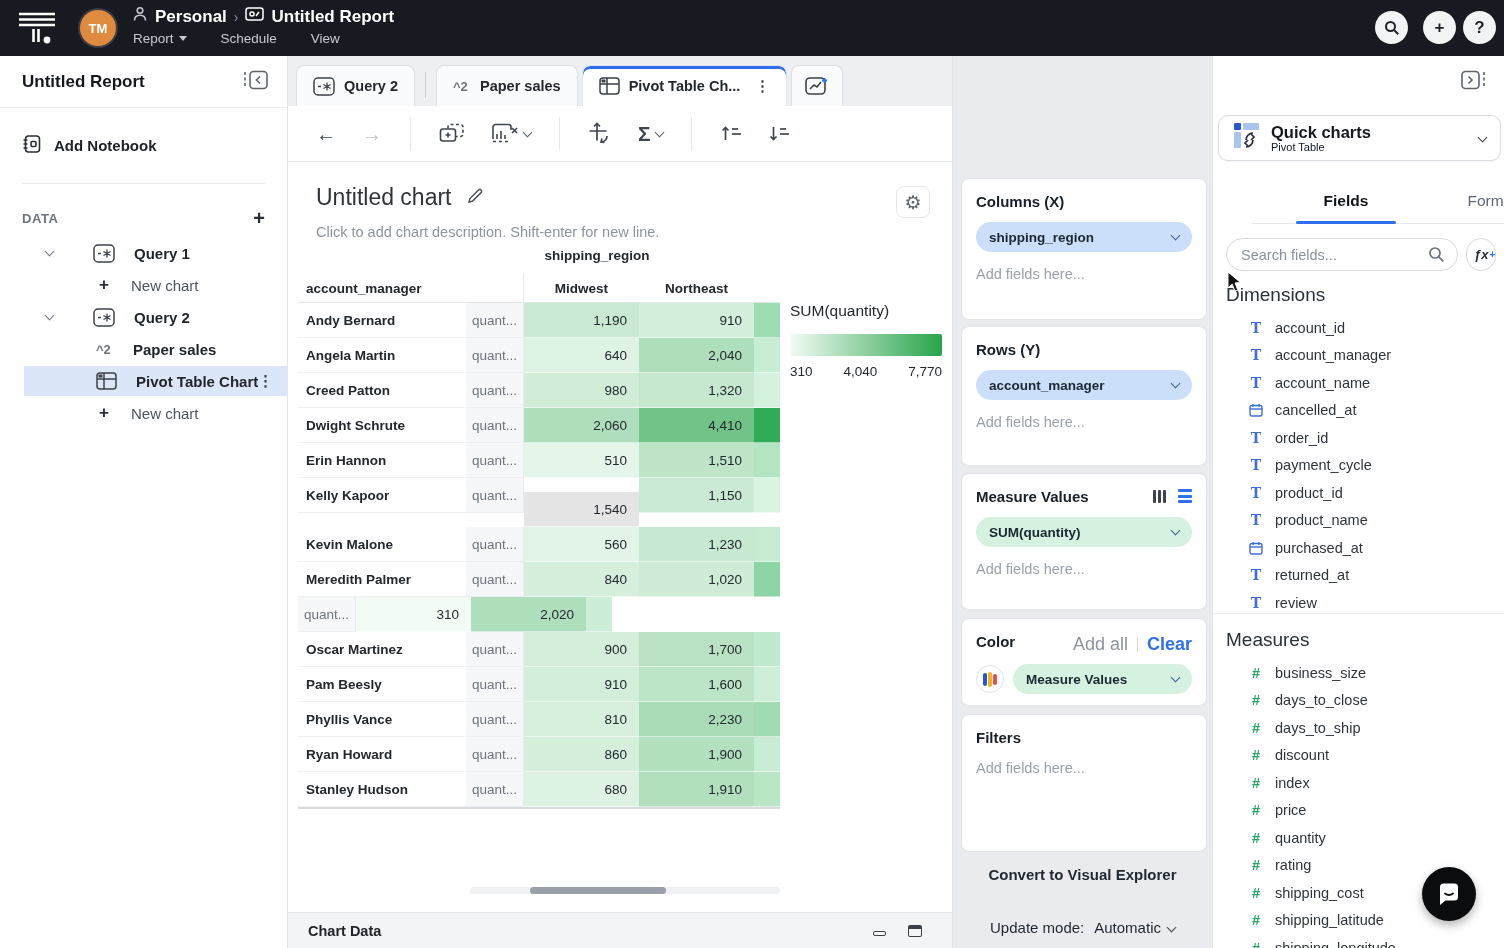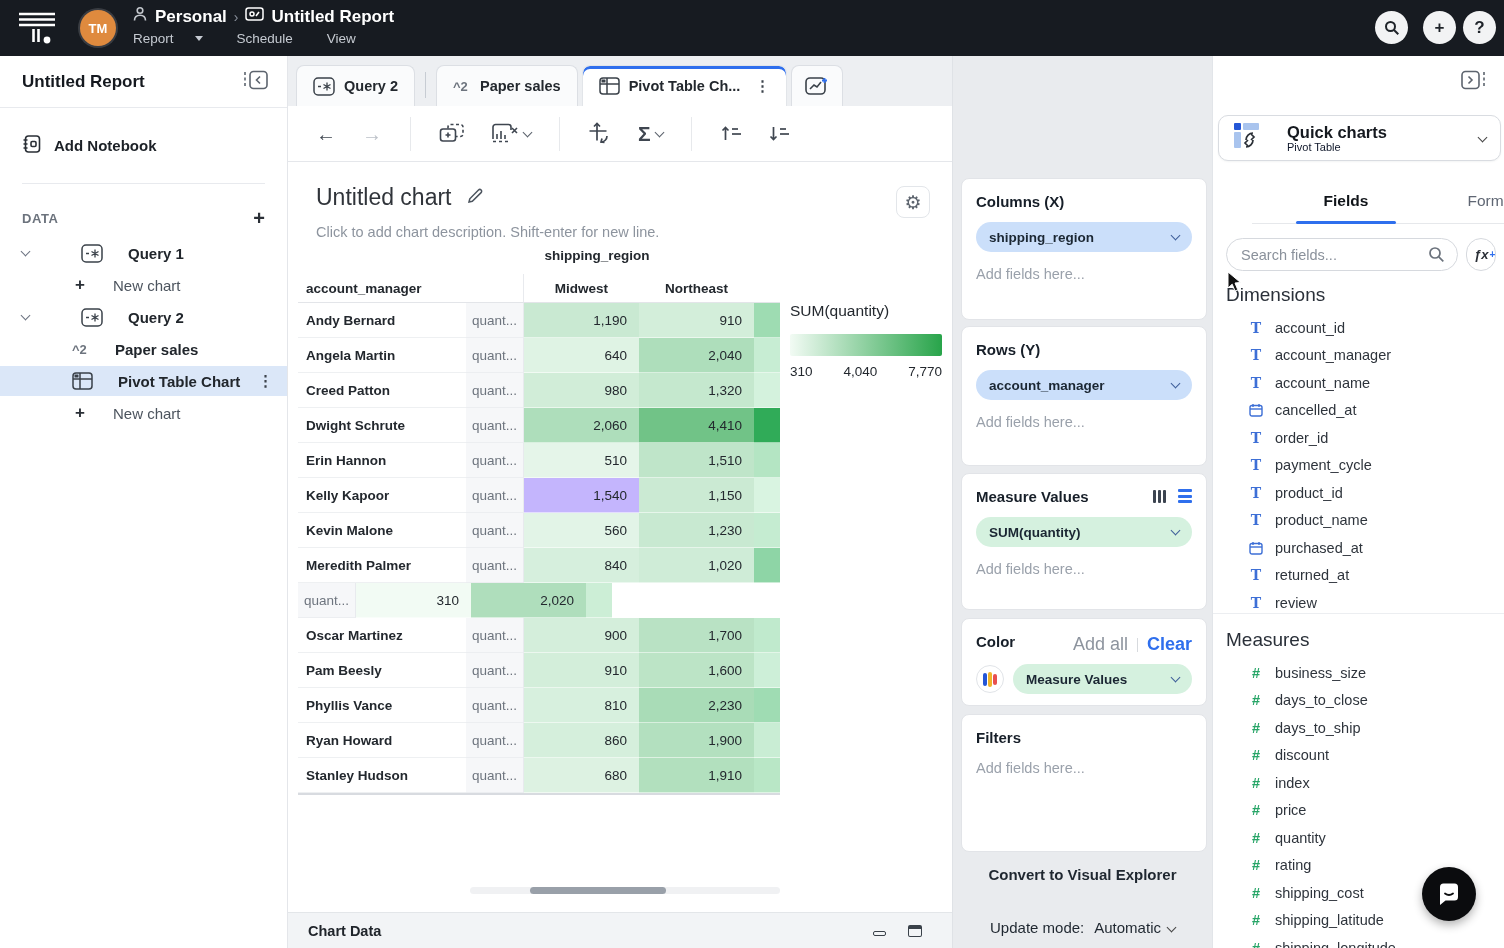--- a/index.html
+++ b/index.html
@@ -9,35 +9,35 @@
   
   #topbar { position:absolute; left:0; top:0; width:1504px; height:56px; background:#171b21; color:#fff; }
   .logo { position:absolute; left:18px; top:11px; }
   .avatar { position:absolute; left:80px; top:10px; width:36px; height:36px; border-radius:50%;
     background:#df8a3e; color:#fff; font-size:13px; font-weight:700; display:flex; align-items:center; justify-content:center;
     box-shadow:0 0 0 2px rgba(255,255,255,.15); }
   .crumbrow { position:absolute; left:132px; top:6px; display:flex; align-items:center; gap:7px;
     font-size:17px; font-weight:700; color:#fff; }
   .crumb-sep { color:#8a919c; font-weight:400; font-size:14px; }
   .menurow { position:absolute; left:133px; top:31px; display:flex; gap:34px; font-size:13.5px; color:#c6cbd2; }
-  .menurow .mitem { cursor:default; display:flex; align-items:center; gap:21px;text-align:right; }
+  .menurow .mitem { cursor:default; display:flex; align-items:center; gap:5px;text-align:right; }
   .caret-dn { width:0;height:0;border-left:4px solid transparent;border-right:4px solid transparent;border-top:5px solid #c6cbd2; }
   .topcircle { position:absolute; top:11px; width:33px; height:33px; border-radius:50%; background:#f2f3f4;
     color:#1e2329; display:flex; align-items:center; justify-content:center; font-weight:700; font-size:17px; }
 
   
   #sidebar { position:absolute; left:0; top:56px; width:288px; height:892px; background:#fff; border-right:1px solid #e4e6ea; }
   .sb-head { height:52px; border-bottom:1px solid #e8eaee; display:flex; align-items:center; justify-content:space-between; padding:0 18px 0 22px; }
   .sb-title { font-size:17px; font-weight:700; color:#15191f; }
   .sb-addnb { display:flex; align-items:center; gap:12px; padding:26px 0 0 22px; font-size:15px; font-weight:700; color:#1c2127; }
   .sb-divider { height:1px; background:#e8eaee; margin:26px 22px 0 22px; }
   .sb-data-head { display:flex; align-items:center; justify-content:space-between; padding:24px 22px 10px 22px; }
   .sb-data-label { font-size:13px; font-weight:700; letter-spacing:.6px; color:#6c737d; }
   .sb-plus { font-size:20px; font-weight:700; color:#2a2f36; line-height:1; }
-  .tree-item { height:30px; display:flex; align-items:center; gap:25px; padding-left:22px; font-size:15px; color:#21262c; position:relative; }
+  .tree-item { height:30px; display:flex; align-items:center; gap:19px; padding-left:22px; font-size:15px; color:#21262c; position:relative;margin-left:24px; }
   .tree-item.lvl1 { padding-left:72px; }
   .tree-item .tlabel { font-weight:600; }
   .tree-item.dim .tlabel { font-weight:500; color:#4c545e; }
   .tree-item.selected { background:#dbe7f8; }
   .tree-kebab { position:absolute; right:14px; color:#3c434c; font-size:15px; letter-spacing:0; font-weight:700; }
   .chev-sm { width:7px; height:7px; border-right:1.7px solid #6b7280; border-bottom:1.7px solid #6b7280; transform:rotate(45deg); margin-top:-4px; }
   .plus-sm { font-size:17px; font-weight:700; color:#2a2f36; width:16px; text-align:center; }
   .icon-sup2 { color:#6d747e; font-size:13px; font-weight:700; width:18px; }
 
   
@@ -115,21 +115,21 @@
   .color-row .pill { flex:1; margin-top:0; }
   .convert-btn { position:absolute; left:0; width:100%; text-align:center; font-size:15px; font-weight:600; color:#1f2730; }
   .update-row { position:absolute; left:0; width:100%; text-align:center; font-size:15px; color:#1f2730; }
   .update-row b { font-weight:500; margin-left:10px; }
   .chev-u { display:inline-block; width:7px;height:7px;border-right:1.8px solid #444;border-bottom:1.8px solid #444;transform:rotate(45deg);margin-left:7px; margin-bottom:2px;}
 
   
   #fields { position:absolute; left:1212px; top:56px; width:292px; height:892px; background:#fff; border-left:1px solid #e2e5e9; }
   .fp-collapse { position:absolute; right:18px; top:14px; }
   .qc-card { position:absolute; left:5px; top:59px; width:283px; height:46px; background:#fff; border:1px solid #d9dce1;
-    border-radius:10px; display:flex; align-items:center; padding:0 14px; gap:24px; box-shadow:0 1px 2px rgba(20,30,40,.05); }
+    border-radius:10px; display:flex; align-items:center; padding:0 14px; gap:8px; box-shadow:0 1px 2px rgba(20,30,40,.05); }
   .qc-text { flex:1; }
   .qc-title { font-size:16.5px; font-weight:700; color:#15191f; line-height:1.15; }
   .qc-sub { font-size:11px; color:#0f172a; }
   .fp-tabs { position:absolute; left:0; top:126px; width:292px; height:42px; border-bottom:1px solid #e6e8eb; display:flex;margin-left:39px; }
   .fp-tab { width:104px; margin-left:42px; text-align:center; font-size:15.5px; padding-top:10px; color:#5f6673; position:relative; }
   .fp-tab.active { font-weight:700; color:#101419; }
   .fp-tab.active::after { content:""; position:absolute; left:2px; right:2px; bottom:-1px; height:3px; background:#2f6fed; border-radius:2px; }
   .fp-search-row { position:absolute; left:13px; top:182px; width:266px; display:flex; gap:8px; align-items:center; }
   .search-box { flex:1; height:33px; border:1.5px solid #d6d9de; border-radius:17px; display:flex; align-items:center; padding:0 12px 0 14px; }
   .search-box input { border:none; outline:none; flex:1; font-size:14.5px; color:#333; font-family:"Liberation Sans",sans-serif; background:transparent; }
@@ -436,21 +436,21 @@
           <div class="prow">
             <div class="pcell c-name">Erin Hannon</div>
             <div class="pcell c-quant">quant...</div>
             <div class="pcell c-val" style="background:rgb(229,245,233);">510</div>
             <div class="pcell c-val" style="background:rgb(191,229,201);">1,510</div>
             <div class="pcell c-part" style="background:#b4e5c3;"></div>
           </div>
           <div class="prow">
             <div class="pcell c-name">Kelly Kapoor</div>
             <div class="pcell c-quant">quant...</div>
-            <div class="pcell c-val" style="background:#c4b5fd;">1,540</div>
+            <div class="pcell c-val" style="background:#e5e5e5;margin-top:14px;">1,540</div>
             <div class="pcell c-val" style="background:rgb(203,234,211);">1,150</div>
             <div class="pcell c-part" style="background:#d9f4e1;"></div>
           </div>
           <div class="prow">
             <div class="pcell c-name">Kevin Malone</div>
             <div class="pcell c-quant">quant...</div>
             <div class="pcell c-val" style="background:rgb(226,244,231);">560</div>
             <div class="pcell c-val" style="background:rgb(200,233,209);">1,230</div>
             <div class="pcell c-part" style="background:#c5ecd1;"></div>
           </div>

